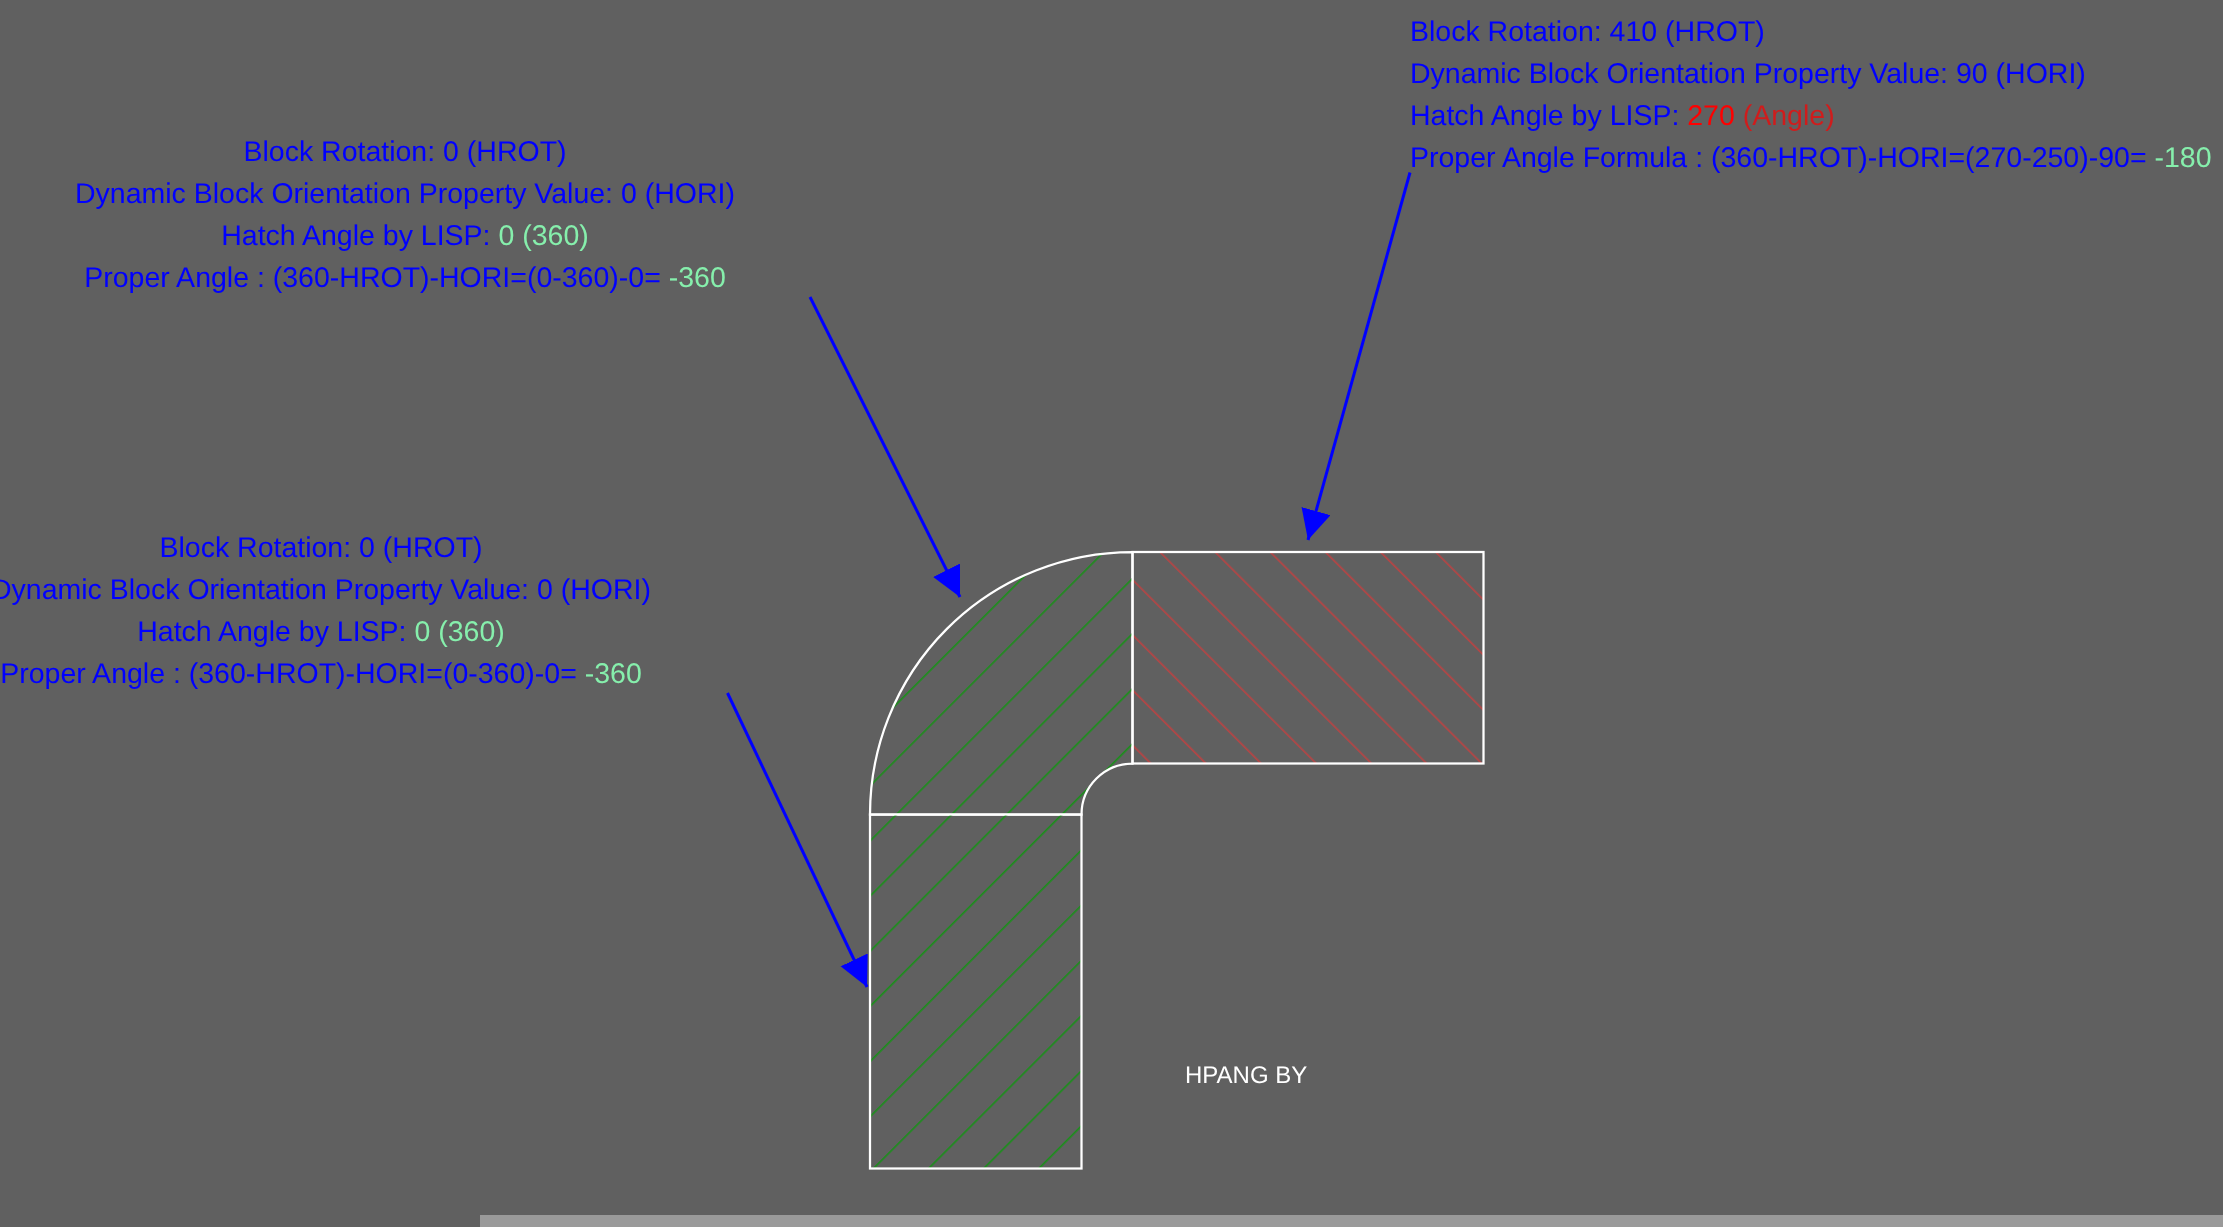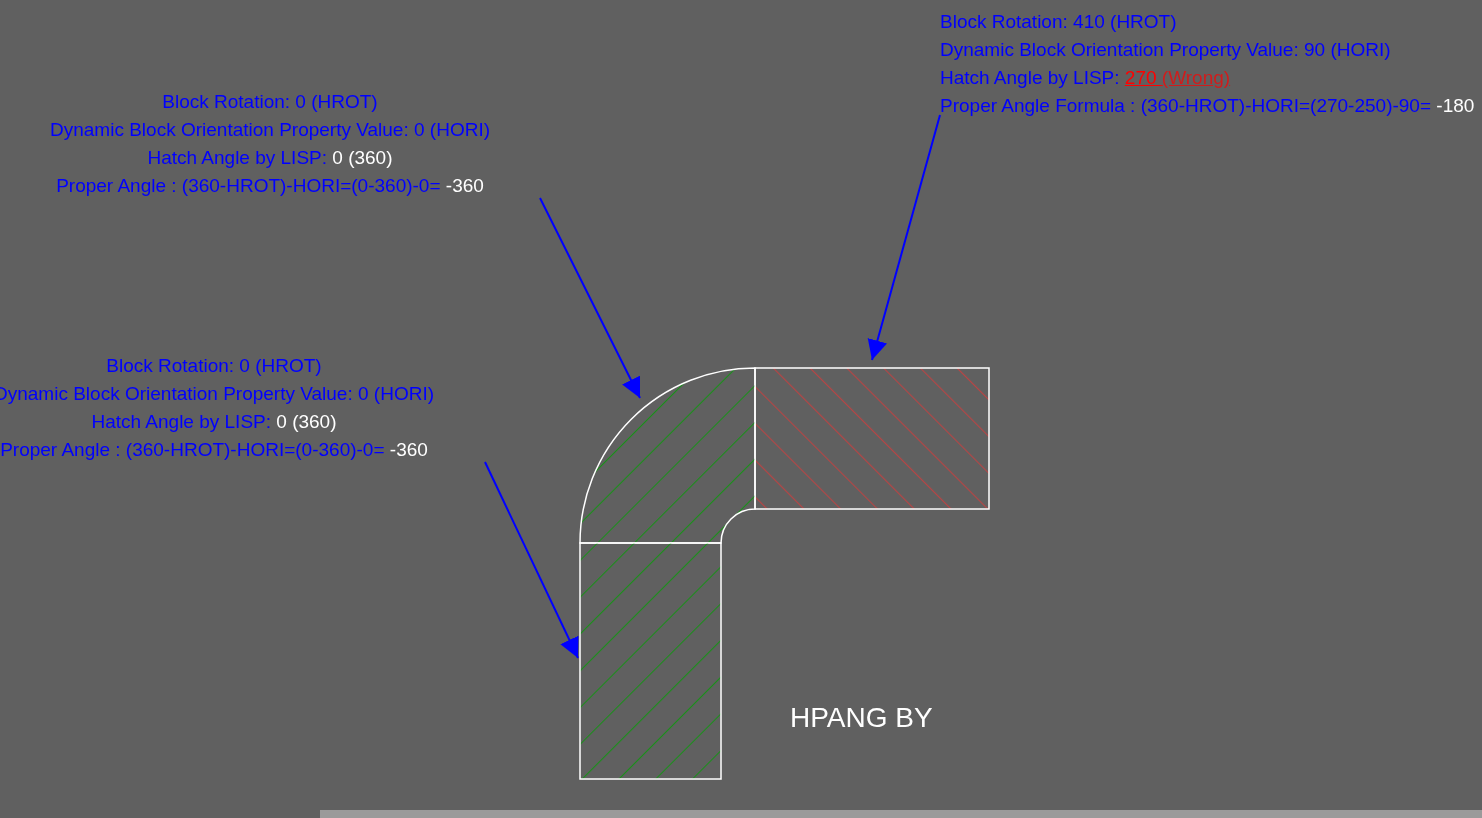--- a/index.html
+++ b/index.html
@@ -14,25 +14,25 @@
     .annotation {
       position: absolute;
       font-size: 19px;
       line-height: 28px;
       text-align: center;
     }
     .annotation-left {
       text-align: left;
     }
     .blue { color: #0000ff; }
-    .green { color: #ffffff; }
-    .red { color: #ff0000; text-decoration: underline; }
+    .green { color: #86efac; }
+    .red { color: #ff0000; }
     .caption {
       position: absolute;
-      font-size: 28px;
+      font-size: 16px;
       color: #ffffff;
       line-height: 36px;
     }
     svg.drawing {
       position: absolute;
       top: 0;
       left: 0;
       width: 1482px;
       height: 818px;
     }
@@ -115,21 +115,21 @@
 </div>
 
 <div class="annotation annotation-left" style="top:8px; left:940px; width:560px;">
   <div class="blue">
     <span>Block Rotation:</span><span> 410 (HROT)</span>
   </div>
   <div class="blue">
     <span>Dynamic Block Orientation Property Value:</span><span> 90 (HORI)</span>
   </div>
   <div>
-    <span class="blue">Hatch Angle by LISP: </span><span class="red">270 </span><span class="red" style="opacity:0.7">(Wrong)</span>
+    <span class="blue">Hatch Angle by LISP: </span><span class="red">270 </span><span class="red" style="opacity:0.7">(Angle)</span>
   </div>
   <div>
     <span class="blue">Proper Angle Formula : (360-HROT)-HORI=(270-250)-90=</span><span class="green"> -180</span>
   </div>
 </div>
 
 <div class="caption" style="top:700px; left:790px;">
   <div>HPANG BY</div>
 </div>
 

